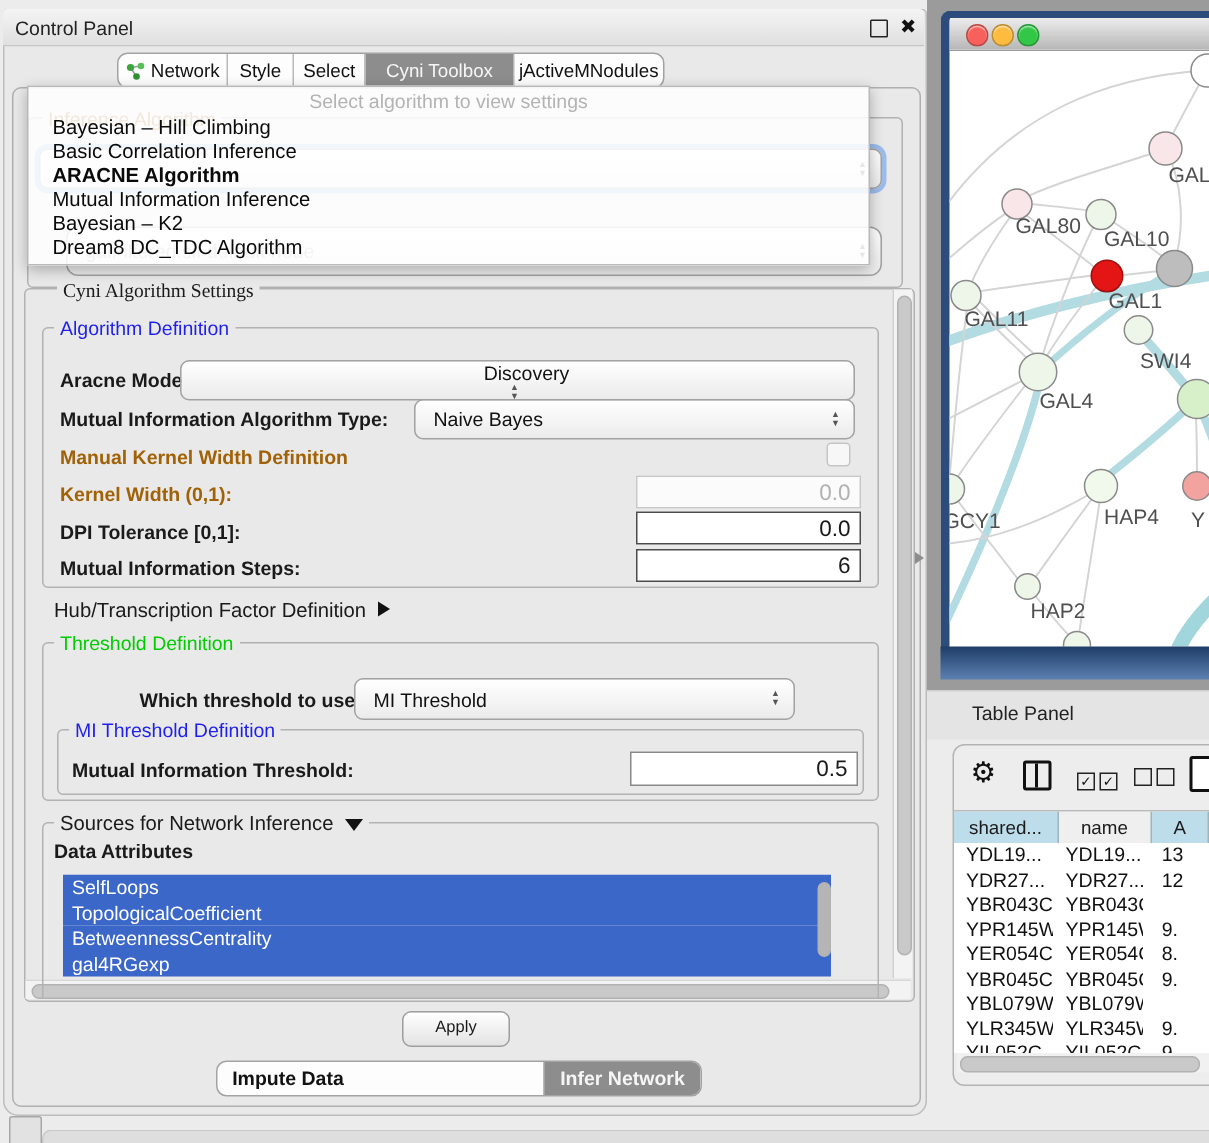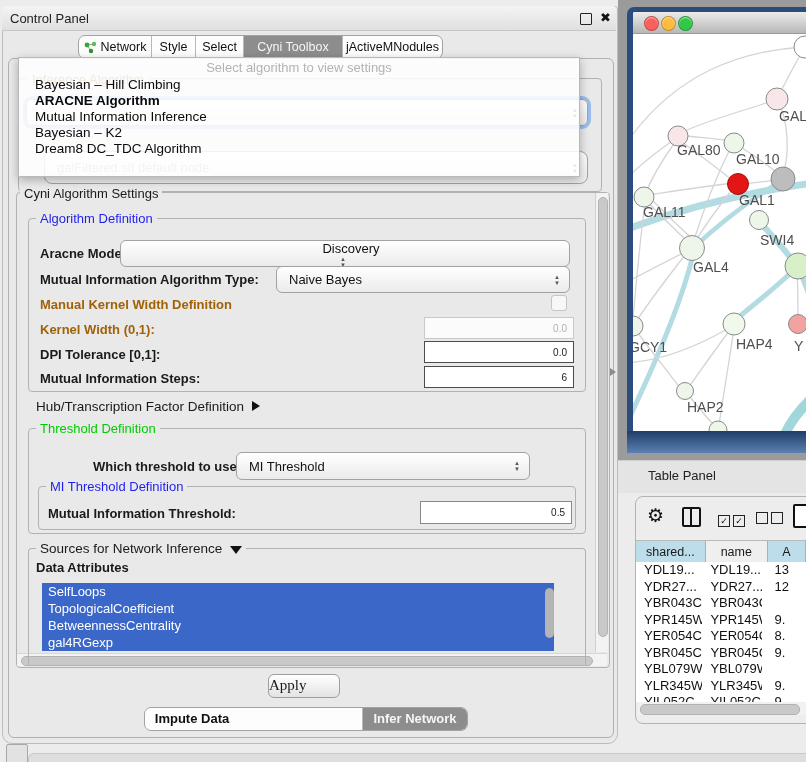--- a/index.html
+++ b/index.html
@@ -26,33 +26,33 @@
               border:1px solid #b0b0b0;border-radius:6px;}
   .group{border:1px solid #b2b2b2;border-radius:4px;}
   .group-label{font-size:13px;background:#e9e9e9;padding:0 4px;white-space:nowrap;}
   .blue{color:#1f1fee;} .green{color:#00cc00;} .gray{color:#a16207;}
   .lbl{font-size:13px;font-weight:bold;white-space:nowrap;}
   .combo{background:linear-gradient(#ffffff,#ebebeb);border:1px solid #a2a2a2;border-radius:6px;
          display:flex;align-items:center;}
   .combo .cval{padding-left:12px;font-size:13px;color:#111;flex:1;}
   .combo .arrows{width:16px;text-align:center;color:#555;font-size:6px;line-height:6px;margin-right:4px;}
   .field{background:#fff;border:1px solid #888;display:flex;align-items:center;justify-content:flex-end;
-         padding-right:6px;font-size:10px;}
+         padding-right:6px;font-size:15px;}
   .field.dark{border:1.5px solid #4c4c4c;}
   .field.dis{background:#fbfbfb;border:1px solid #c9c9c9;color:#b2b2b2;}
   .checkbox{width:14px;height:14px;border:1px solid #c5c5c5;background:#f7f7f7;border-radius:3px;}
   .tri-right{width:0;height:0;border-left:8px solid #111;border-top:5px solid transparent;
              border-bottom:5px solid transparent;display:inline-block;margin-left:8px;}
   .tri-down{width:0;height:0;border-top:8px solid #111;border-left:6px solid transparent;
             border-right:6px solid transparent;display:inline-block;margin-left:8px;position:relative;top:1px;}
   .attr-item{height:17px;line-height:17px;color:#fff;font-size:13px;padding-left:6px;white-space:nowrap;}
   .vtrack{background:#f3f3f3;border-left:1px solid #d0d0d0;}
   .thumb{background:#c9c9c9;border:1px solid #b2b2b2;border-radius:5px;}
   .btn{background:linear-gradient(#ffffff,#e3e3e3);border:1px solid #9e9e9e;border-radius:6px;
-       font-size:15px;line-height:21px;font-family:Liberation Serif, serif;}
+       text-align:center;font-size:11px;line-height:21px;}
   
   .popup{left:18px;top:57px;width:560px;height:118px;background:rgba(255,255,255,0.86);
          border:1px solid #b9b9b9;box-shadow:0 3px 9px rgba(0,0,0,0.28);z-index:30;}
   .popup-prompt{text-align:center;color:#b3b3b3;font-size:13px;height:19px;line-height:19px;}
   .pitem{height:16px;line-height:16px;font-size:13.5px;padding-left:16px;color:#0a0a0a;white-space:nowrap;}
   .pitem.bold{font-weight:bold;}
   
   .right-bg{left:618px;top:0;width:188px;height:460px;background:#9b9b9b;}
   .net-window{left:627px;top:7px;width:185px;height:424px;background:#fff;
               border-left:6px solid #2c4c7c;border-top:5px solid #2c4c7c;border-radius:7px 0 0 0;}
@@ -115,21 +115,21 @@
 <div class="abs combo" style="left:26px;top:99px;width:560px;height:25px;box-shadow:0 0 0 3px rgba(92,152,238,0.55);">
   <span class="cval"></span>
   <span class="arrows">▲<br>▼</span>
 </div>
 <div class="abs combo" style="left:44px;top:151px;width:542px;height:31px;border-radius:8px;">
   <span class="cval" style="color:#a8a8a8;">galFiltered.sif default node</span>
   <span class="arrows">▲<br>▼</span>
 </div>
 
 <div class="abs group" style="left:16px;top:192px;width:592px;height:474px;"></div>
-<div class="abs group-label" style="left:20px;top:186px;">Cyni Algorithm Settings</div>
+<div class="abs group-label" style="left:38px;top:186px;font-family:Liberation Serif, serif;">Cyni Algorithm Settings</div>
 
 <div class="abs vtrack" style="left:595px;top:193px;width:12px;height:459px;">
   <div class="thumb" style="position:absolute;left:1.5px;top:4px;width:8px;height:438px;"></div>
 </div>
 
 <div class="abs" style="left:17px;top:653px;width:590px;height:12px;background:#f3f3f3;border-top:1px solid #d7d7d7;">
   <div class="thumb" style="position:absolute;left:4px;top:2px;width:570px;height:8px;"></div>
 </div>
 
 <div class="abs group" style="left:28px;top:218px;width:556px;height:172px;"></div>
@@ -337,18 +337,19 @@
   <div class="thumb" style="position:absolute;left:2px;top:2px;width:158px;height:9px;"></div>
 </div>
 
 <div class="abs" style="left:28px;top:753px;width:778px;height:9px;background:#dedede;border-top:1px solid #c8c8c8;border-left:1px solid #c8c8c8;border-radius:6px 0 0 0;"></div>
 <div class="abs" style="left:6px;top:744px;width:20px;height:18px;background:#e2e2e2;border:1px solid #a8a8a8;border-radius:2px;"></div>
 
 <div class="abs popup">
   <div class="popup-prompt">Select algorithm to view settings</div>
   <div id="popup-items">
       <div class="pitem">Bayesian – Hill Climbing</div>
+      <div class="pitem">Basic Correlation Inference</div>
       <div class="pitem bold">ARACNE Algorithm</div>
       <div class="pitem">Mutual Information Inference</div>
       <div class="pitem">Bayesian – K2</div>
       <div class="pitem">Dream8 DC_TDC Algorithm</div>
     </div>
 </div>
 
 </body></html>

